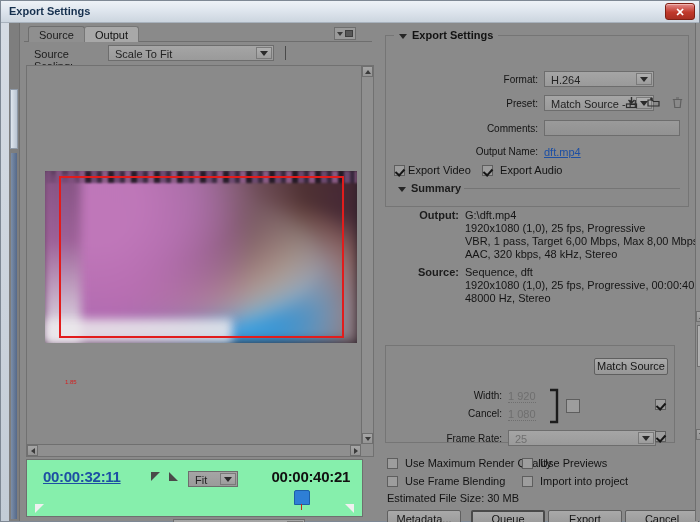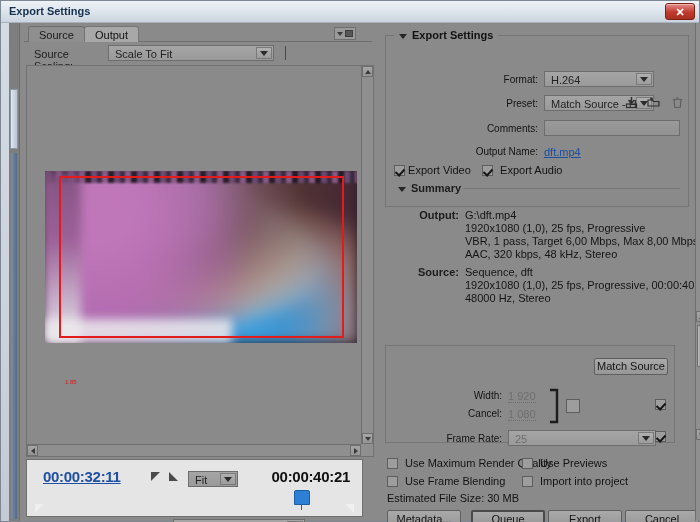--- a/index.html
+++ b/index.html
@@ -89,21 +89,21 @@
 
   .frame{position:absolute;left:18px;top:105px;width:312px;height:172px;overflow:hidden;
     background:#2a1f28;}
   .redrect{position:absolute;left:32px;top:110px;width:285px;height:162px;
     border:2px solid #e21c1c;box-sizing:border-box;}
   .overlay-num{position:absolute;left:38px;top:313px;font-size:6px;color:#d42020;
     font-family:"Liberation Sans",sans-serif;letter-spacing:0px;}
 
   
   .playbar{position:absolute;left:6px;top:436px;width:337px;height:58px;
-    background:#e5e5e5;border:1px solid #6f6f6f;box-sizing:border-box;text-align:right;}
+    background:#86efac;border:1px solid #6f6f6f;box-sizing:border-box;text-align:right;}
   .tc-left{position:absolute;left:16px;top:8px;font-size:15px;font-weight:bold;
     color:#1d4fa3;text-decoration:underline;cursor:pointer;letter-spacing:-0.3px;}
   .tc-right{position:absolute;right:12px;top:8px;font-size:15px;font-weight:bold;
     color:#111;letter-spacing:-0.3px;}
   .inmark,.outmark{position:absolute;top:12px;width:0;height:0;cursor:pointer;}
   .inmark{left:124px;border-top:9px solid #4a4a4a;border-right:9px solid transparent;}
   .outmark{left:142px;border-bottom:9px solid #4a4a4a;border-right:9px solid transparent;}
   #fit-combo{position:absolute;left:161px;top:11px;width:50px;}
   .rulerbg{position:absolute;left:8px;top:38px;width:332px;height:14px;}
   .handle{position:absolute;left:267px;top:30px;width:14px;height:13px;

